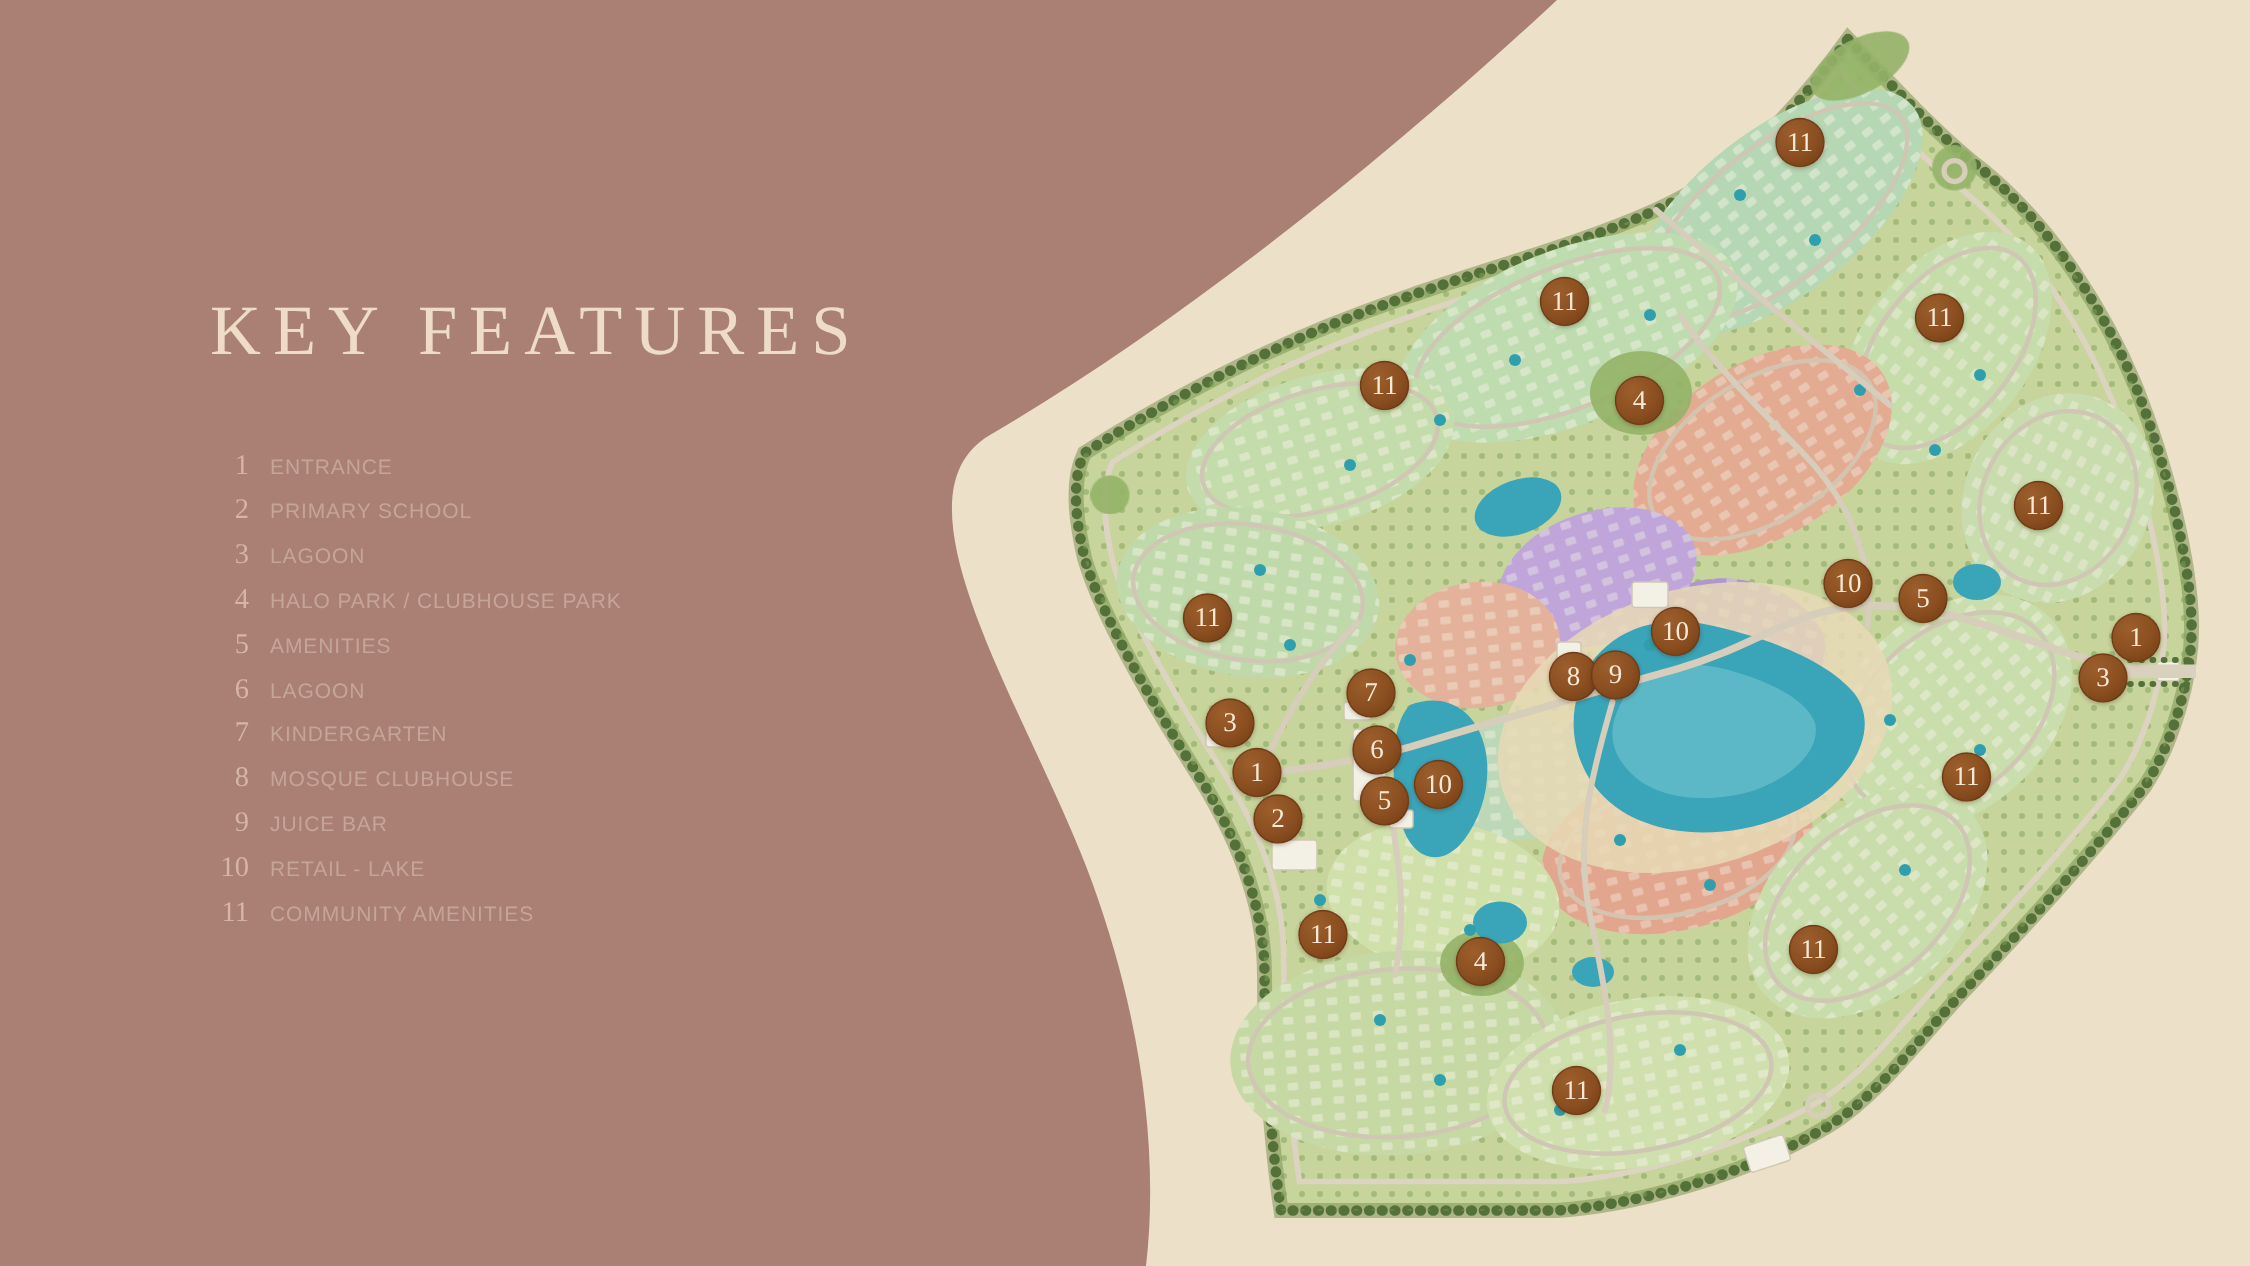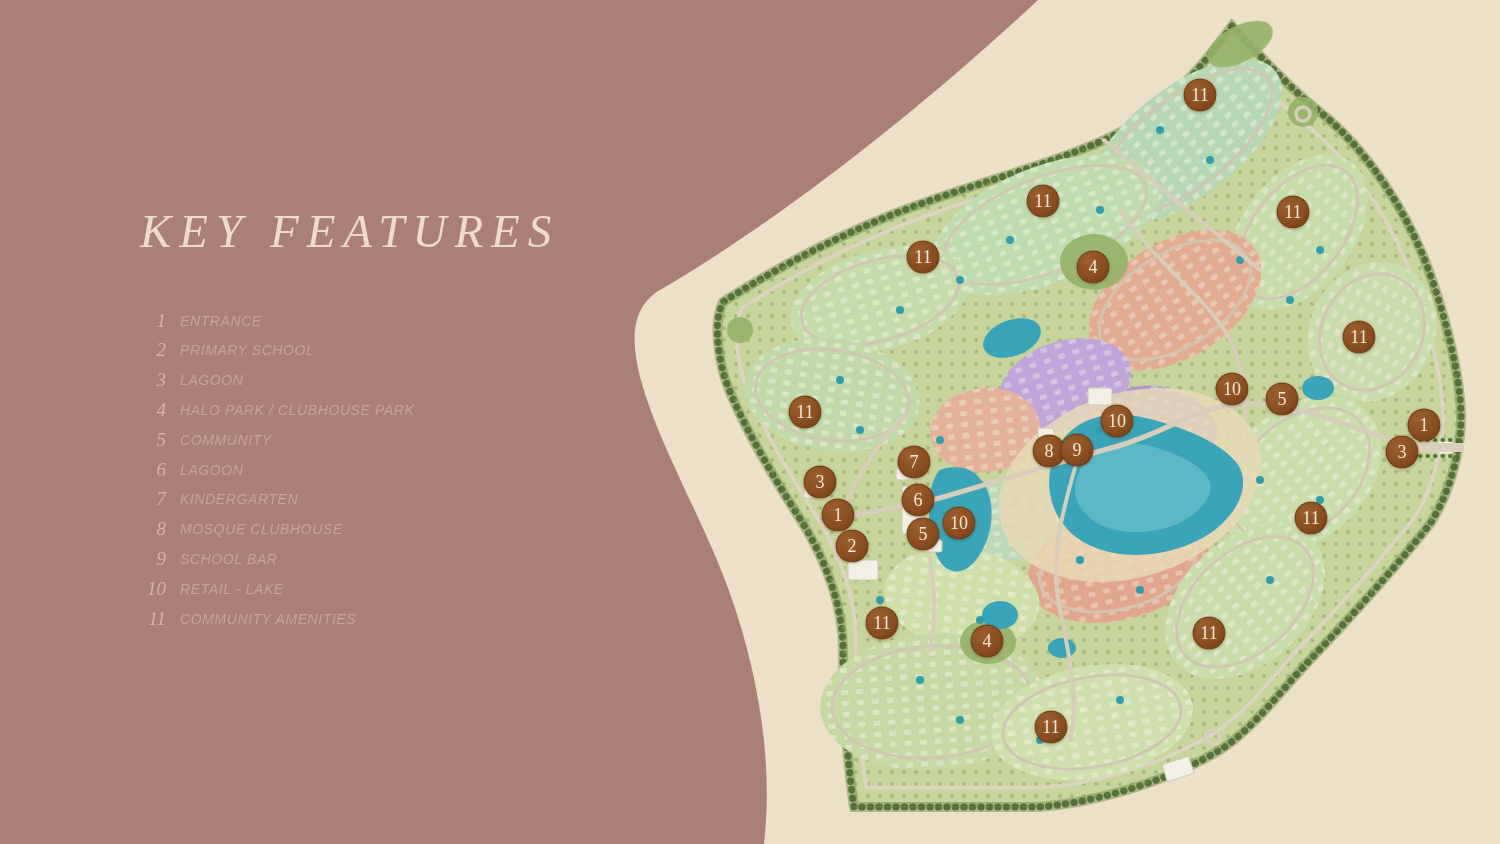--- a/index.html
+++ b/index.html
@@ -6,21 +6,21 @@
     --bg:#aa7f74; --panel:#ece0c8; --title:#eedcc6;
     --num:#d6b5a8; --lab:#c6a599; --marker:#8a4e20; --marker-text:#f6ead6;
   }
   *{margin:0;padding:0;box-sizing:border-box;}
   html,body{width:1500px;height:844px;overflow:hidden;}
   body{font-family:"Liberation Sans",sans-serif;background:var(--bg);}
   .stage{position:relative;width:1500px;height:844px;background:var(--bg);overflow:hidden;}
   .stage svg{position:absolute;left:0;top:0;}
 
   
-  .legend{position:absolute;left:140px;top:206px;width:460px;z-index:5;font-style:italic;}
+  .legend{position:absolute;left:140px;top:196px;width:460px;z-index:5;}
   .legend-title{
     font-family:"Liberation Serif","DejaVu Serif",serif;
     font-weight:400;font-size:47px;line-height:1.1;
     letter-spacing:8px;color:var(--title);white-space:nowrap;
   }
   .legend-list{list-style:none;margin-top:48px;}
   .legend-list li{display:flex;align-items:center;height:29.8px;}
   .legend-list .num{
     width:26px;text-align:right;margin-right:14px;
     font-family:"Liberation Serif","DejaVu Serif",serif;
@@ -248,37 +248,37 @@
         <li>
           <span class="num">3</span>
           <span class="lab">LAGOON</span>
         </li>
         <li>
           <span class="num">4</span>
           <span class="lab">HALO PARK / CLUBHOUSE PARK</span>
         </li>
         <li>
           <span class="num">5</span>
-          <span class="lab">COMMUNITY</span>
+          <span class="lab">AMENITIES</span>
         </li>
         <li>
           <span class="num">6</span>
           <span class="lab">LAGOON</span>
         </li>
         <li>
           <span class="num">7</span>
           <span class="lab">KINDERGARTEN</span>
         </li>
         <li>
           <span class="num">8</span>
           <span class="lab">MOSQUE CLUBHOUSE</span>
         </li>
         <li>
           <span class="num">9</span>
-          <span class="lab">SCHOOL BAR</span>
+          <span class="lab">JUICE BAR</span>
         </li>
         <li>
           <span class="num">10</span>
           <span class="lab">RETAIL - LAKE</span>
         </li>
         <li>
           <span class="num">11</span>
           <span class="lab">COMMUNITY AMENITIES</span>
         </li>
       </ul>

